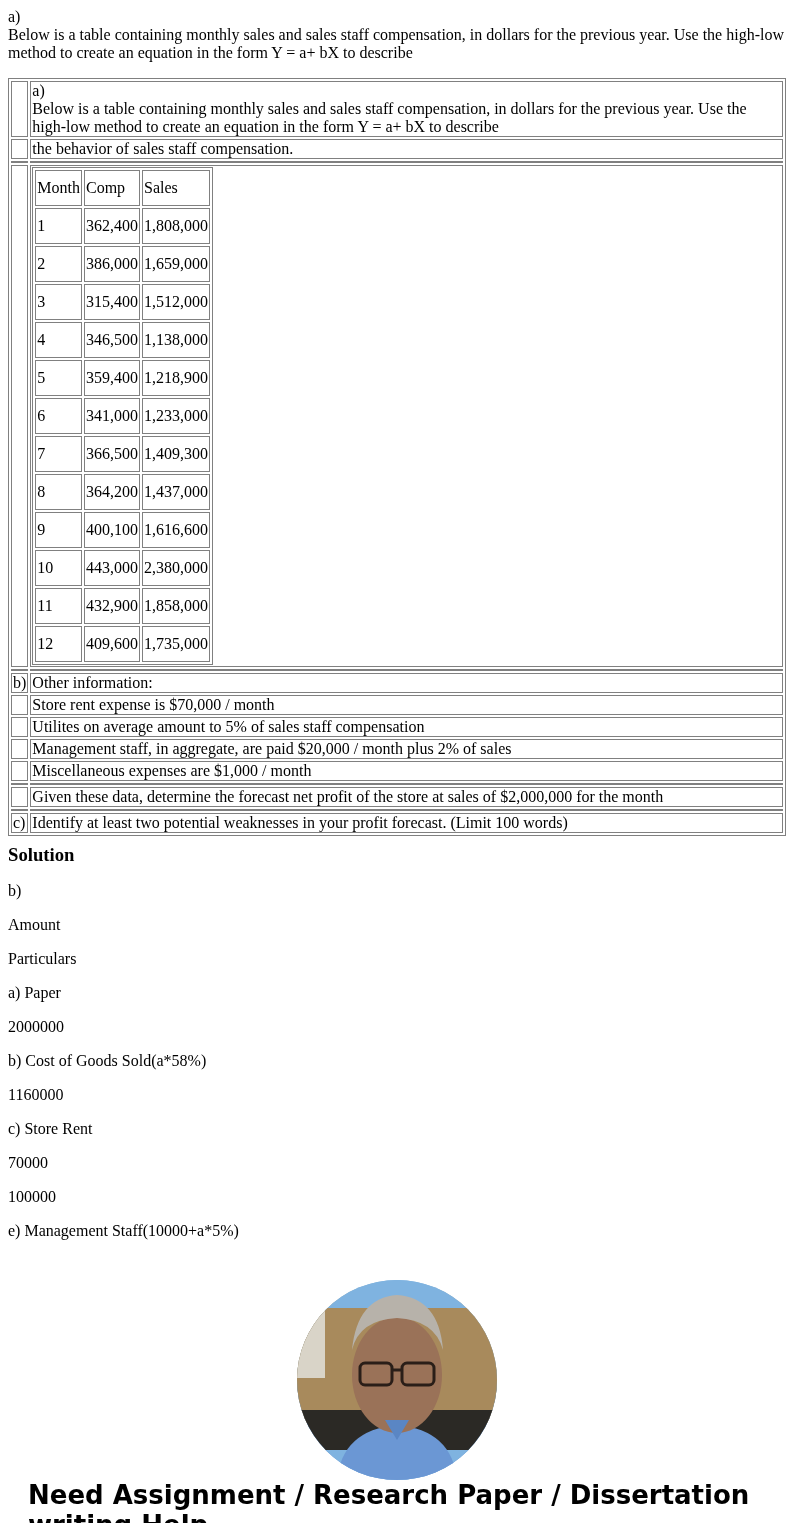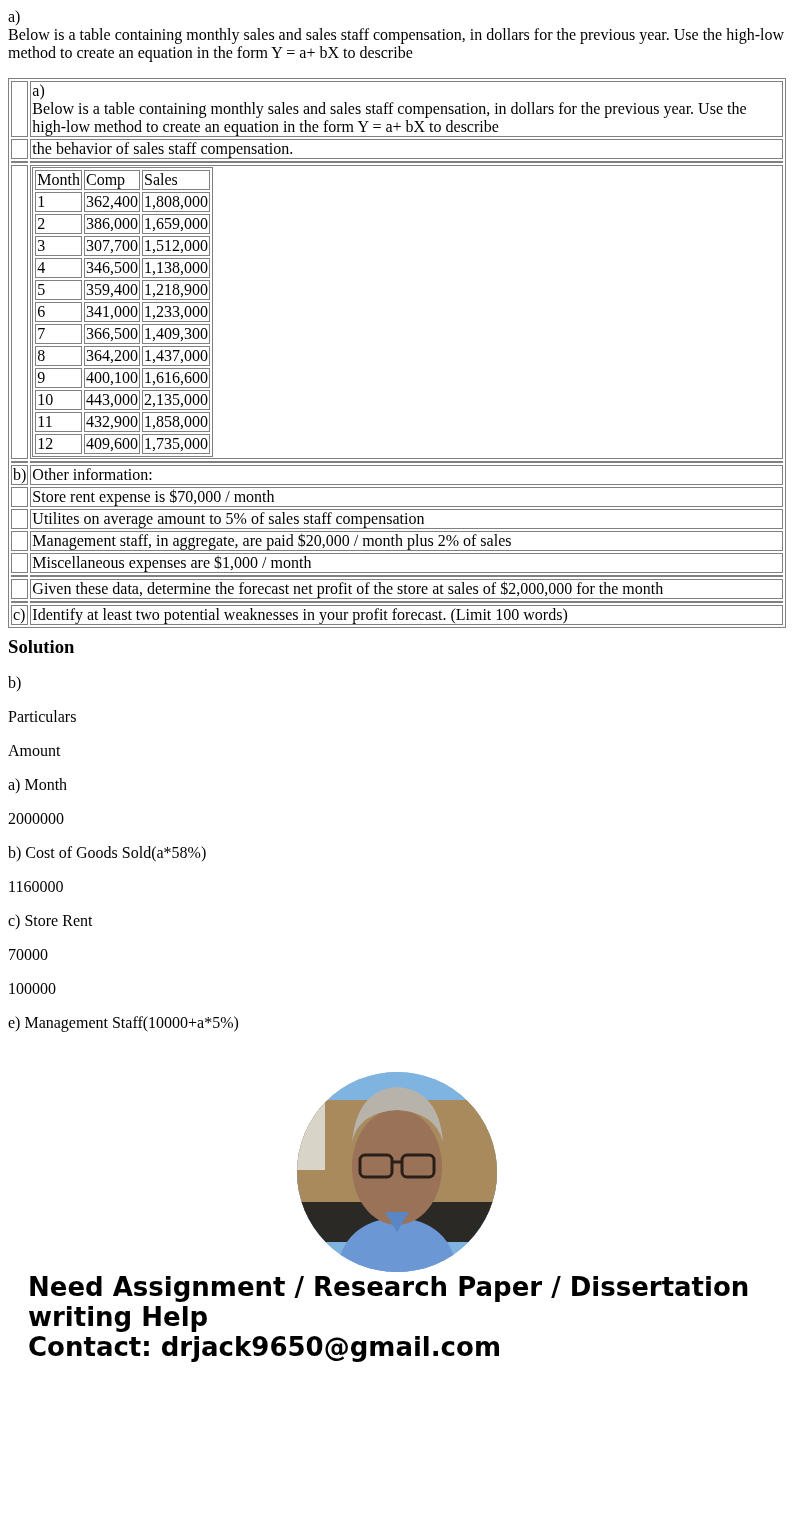--- a/index.html
+++ b/index.html
@@ -28,21 +28,21 @@
   table.outer td.lbl { width: 13px; padding: 0 1px; }
   table.outer tr.sep td { height: 0; padding: 0; line-height: 0; font-size: 0; }
   table.inner {
     border: 1px solid #808080;
     border-spacing: 2px;
     border-collapse: separate;
     margin: 1px 0 1px 0;
   }
   table.inner td {
     border: 1px solid #808080;
-    padding: 0 1px;
+    padding: 8px 1px;
     line-height: 18px;
   }
   h3.solution { font-size: 18.7px; font-weight: bold; margin: 8px 0 16px 0; line-height: 22px; }
   .sol p { margin: 0 0 16px 0; line-height: 18px; }
   .avatar-wrap { display: flex; justify-content: center; margin-top: 40px; }
   .avatar {
     width: 200px; height: 200px; border-radius: 50%;
     overflow: hidden; position: relative;
     background: linear-gradient(180deg, #7fb3e0 0%, #b89a6a 22%, #a7865a 45%, #2c2a26 60%, #5d88c8 70%, #6f9ad6 100%);
   }
@@ -97,21 +97,21 @@
                 <td>362,400</td>
                 <td>1,808,000</td>
               </tr>
           <tr>
                 <td>2</td>
                 <td>386,000</td>
                 <td>1,659,000</td>
               </tr>
           <tr>
                 <td>3</td>
-                <td>307,700</td>
+                <td>315,400</td>
                 <td>1,512,000</td>
               </tr>
           <tr>
                 <td>4</td>
                 <td>346,500</td>
                 <td>1,138,000</td>
               </tr>
           <tr>
                 <td>5</td>
                 <td>359,400</td>
@@ -133,21 +133,21 @@
                 <td>1,437,000</td>
               </tr>
           <tr>
                 <td>9</td>
                 <td>400,100</td>
                 <td>1,616,600</td>
               </tr>
           <tr>
                 <td>10</td>
                 <td>443,000</td>
-                <td>2,135,000</td>
+                <td>2,380,000</td>
               </tr>
           <tr>
                 <td>11</td>
                 <td>432,900</td>
                 <td>1,858,000</td>
               </tr>
           <tr>
                 <td>12</td>
                 <td>409,600</td>
                 <td>1,735,000</td>
@@ -196,23 +196,23 @@
     <td class="lbl">c)</td>
     <td>Identify at least two potential weaknesses in your profit forecast. (Limit 100 words)</td>
   </tr>
 </tbody>
   </table>
 
 <h3 class="solution">Solution</h3>
 
 <div class="sol">
   <p>b)</p>
+  <p>Amount</p>
   <p>Particulars</p>
-  <p>Amount</p>
-  <p>a) Month</p>
+  <p>a) Paper</p>
   <p>2000000</p>
   <p>b) Cost of Goods Sold(a*58%)</p>
   <p>1160000</p>
   <p>c) Store Rent</p>
   <p>70000</p>
   <p>100000</p>
   <p>e) Management Staff(10000+a*5%)</p>
 </div>
 
 <div class="avatar-wrap">

